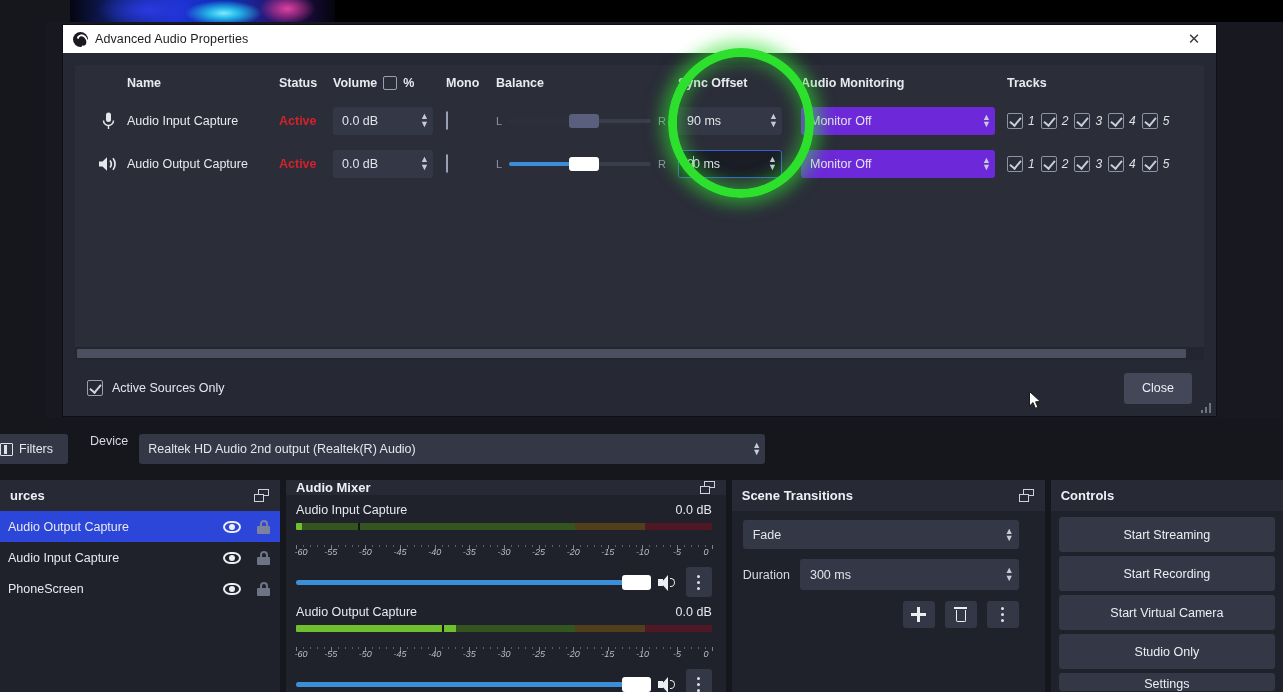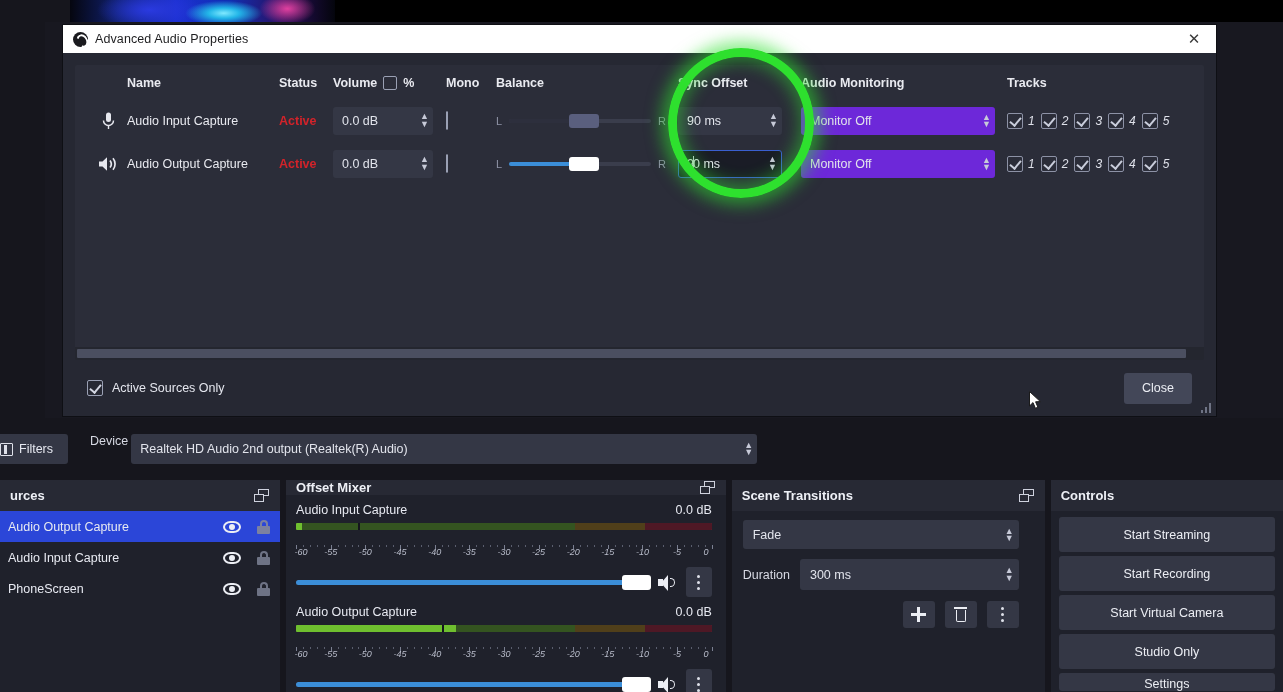--- a/index.html
+++ b/index.html
@@ -149,21 +149,21 @@
   .lower { position:absolute; left:0; top:418px; width:1283px; height:274px; background:#16161d; }
   .toolstrip { position:absolute; left:0; top:16px; height:36px; width:1283px; display:flex; }
   .filters-btn {
     margin-left:-8px; width:76px; height:30px; background:#343745; border-radius:3px;
     display:flex; align-items:center; gap:6px; padding-left:8px; color:#e6e8f0; font-size:12.5px;
   }
   .filt-icon { width:13px; height:13px; border:1.5px solid #dfe1ea; border-radius:1px; position:relative; }
   .filt-icon::after { content:""; position:absolute; left:2.5px; top:1px; width:3px; height:9px; background:#dfe1ea; }
   .dev-lab { margin-left:22px; color:#d7d9e3; font-size:12.5px; }
   .dev-combo {
-    margin-left:3px; width:626px; height:30px; background:#343745; border-radius:3px;
+    margin-left:11px; width:626px; height:30px; background:#343745; border-radius:3px;
     display:flex; align-items:center; padding:0 4px 0 9px; color:#e2e4ec; font-size:12.5px;
   }
 
   .panels { position:absolute; left:0; top:62px; width:1283px; height:212px; display:flex; gap:6px; }
   .panel { background:#1f212b; display:flex; flex-direction:column; }
   .panel-hdr {
     height:31px; background:#272934; display:flex; align-items:center; padding:0 10px;
   }
   .panel-title { font-size:13px; font-weight:bold; color:#eef0f6; }
   .pop-icon { margin-left:auto; width:16px; height:14px; position:relative; }
@@ -497,21 +497,21 @@
             <span class="lock">
                 <i class="bo"></i>
                 <i class="sh"></i>
               </span>
           </span>
         </div>
       </div>
 
       <div class="panel p-mixer">
         <div class="panel-hdr">
-          <span class="panel-title">Offset Mixer</span>
+          <span class="panel-title">Audio Mixer</span>
           <span class="pop-icon">
               <i class="a"></i>
               <i class="b"></i>
             </span>
         </div>
 
         <div class="mx-ch">
           <div class="mx-top">
             <span class="mx-name">Audio Input Capture</span>
             <span class="mx-db">0.0 dB</span>

